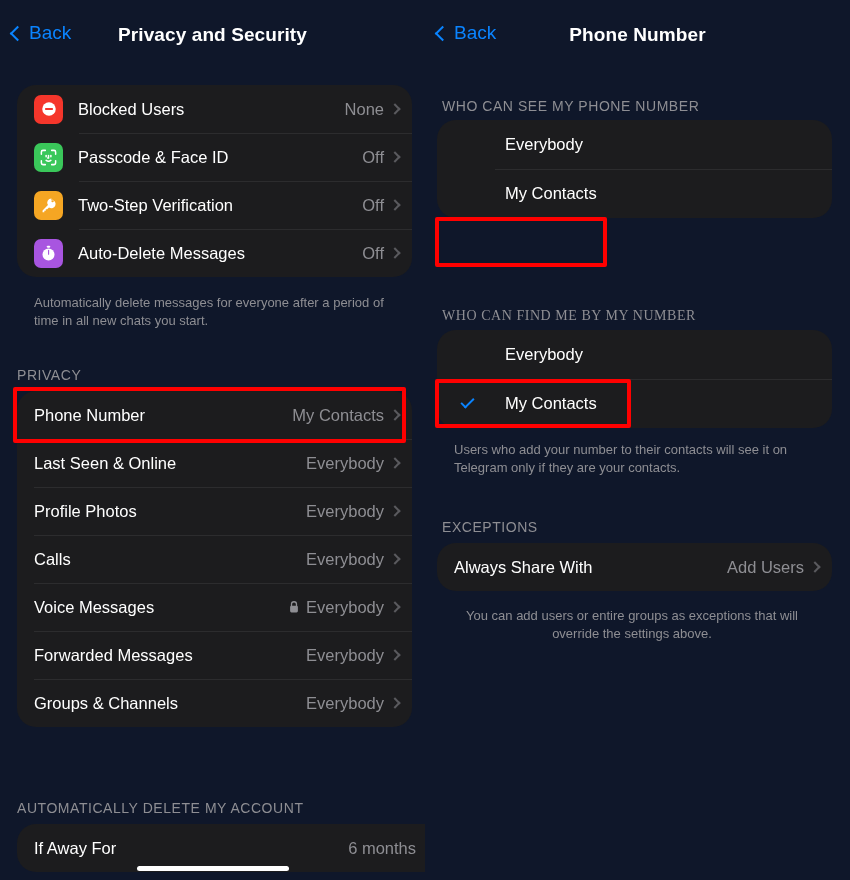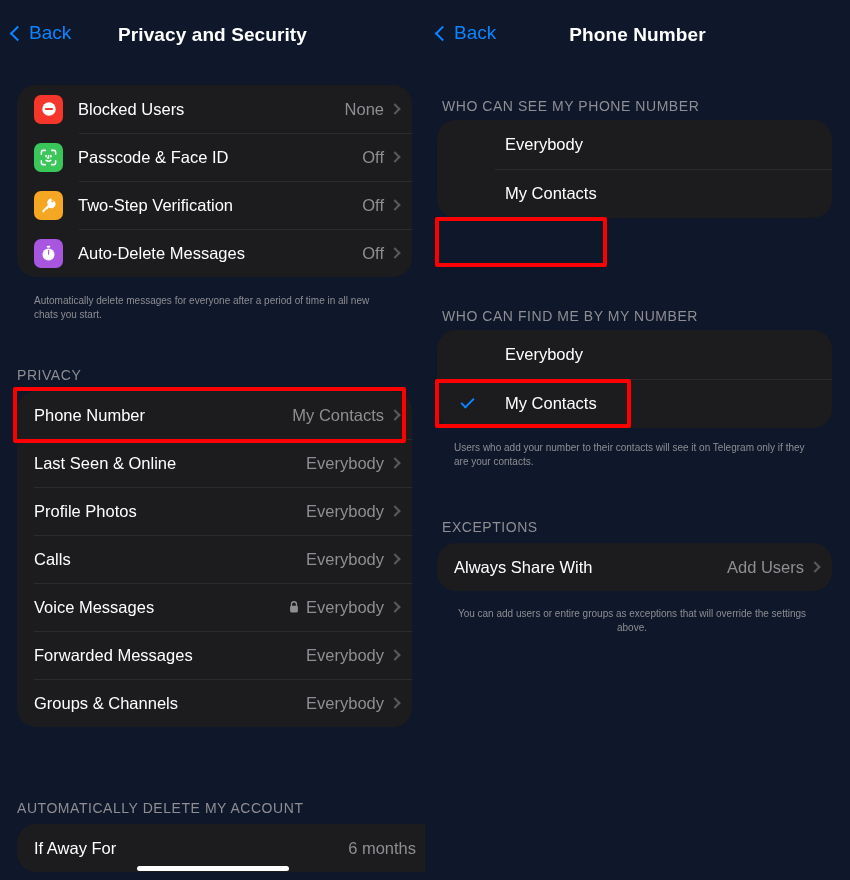--- a/index.html
+++ b/index.html
@@ -60,21 +60,21 @@
   .row-value {
     color: #8e8e93; font-size: 16.5px; margin-left: auto;
     display: flex; align-items: center; gap: 5px; white-space: nowrap; text-align: center;
   }
   .chev-right {
     display: inline-block; width: 8px; height: 8px;
     border-right: 2px solid #5a5a5e; border-top: 2px solid #5a5a5e;
     transform: rotate(45deg); margin-left: 7px; flex: 0 0 auto;
   }
   .footnote {
-    color: #8e8e93; font-size: 10px; line-height: 1.42;
+    color: #8e8e93; font-size: 13px; line-height: 1.42;
     padding: 9px 22px 0 17px;
   }
 
   
   .choice-row {
     position: relative; display: flex; align-items: center;
     height: 49px; padding-left: 24px; cursor: pointer;
   }
   .choice-row + .choice-row::before {
     content: ""; position: absolute; left: 58px; right: 0; top: 0;
@@ -276,21 +276,21 @@
       <div class="choice-row">
         <span class="check-slot"></span>
         <span class="choice-label">Everybody</span>
       </div>
       <div class="choice-row">
         <span class="check-slot"></span>
         <span class="choice-label">My Contacts</span>
       </div>
     </div>
 
-    <div class="abs sec-header" style="left:0; top:308px;">WHO CAN FIND ME BY MY NUMBER</div>
+    <div class="abs sec-header" style="left:0; top:308px;font-family:Liberation Serif, serif;">WHO CAN FIND ME BY MY NUMBER</div>
 
     <div class="abs card" style="left:12px; top:330px; width:395px;">
       <div class="choice-row">
         <span class="check-slot"></span>
         <span class="choice-label">Everybody</span>
       </div>
       <div class="choice-row">
         <span class="check-slot">
           <span class="checkmark"></span>
         </span>

